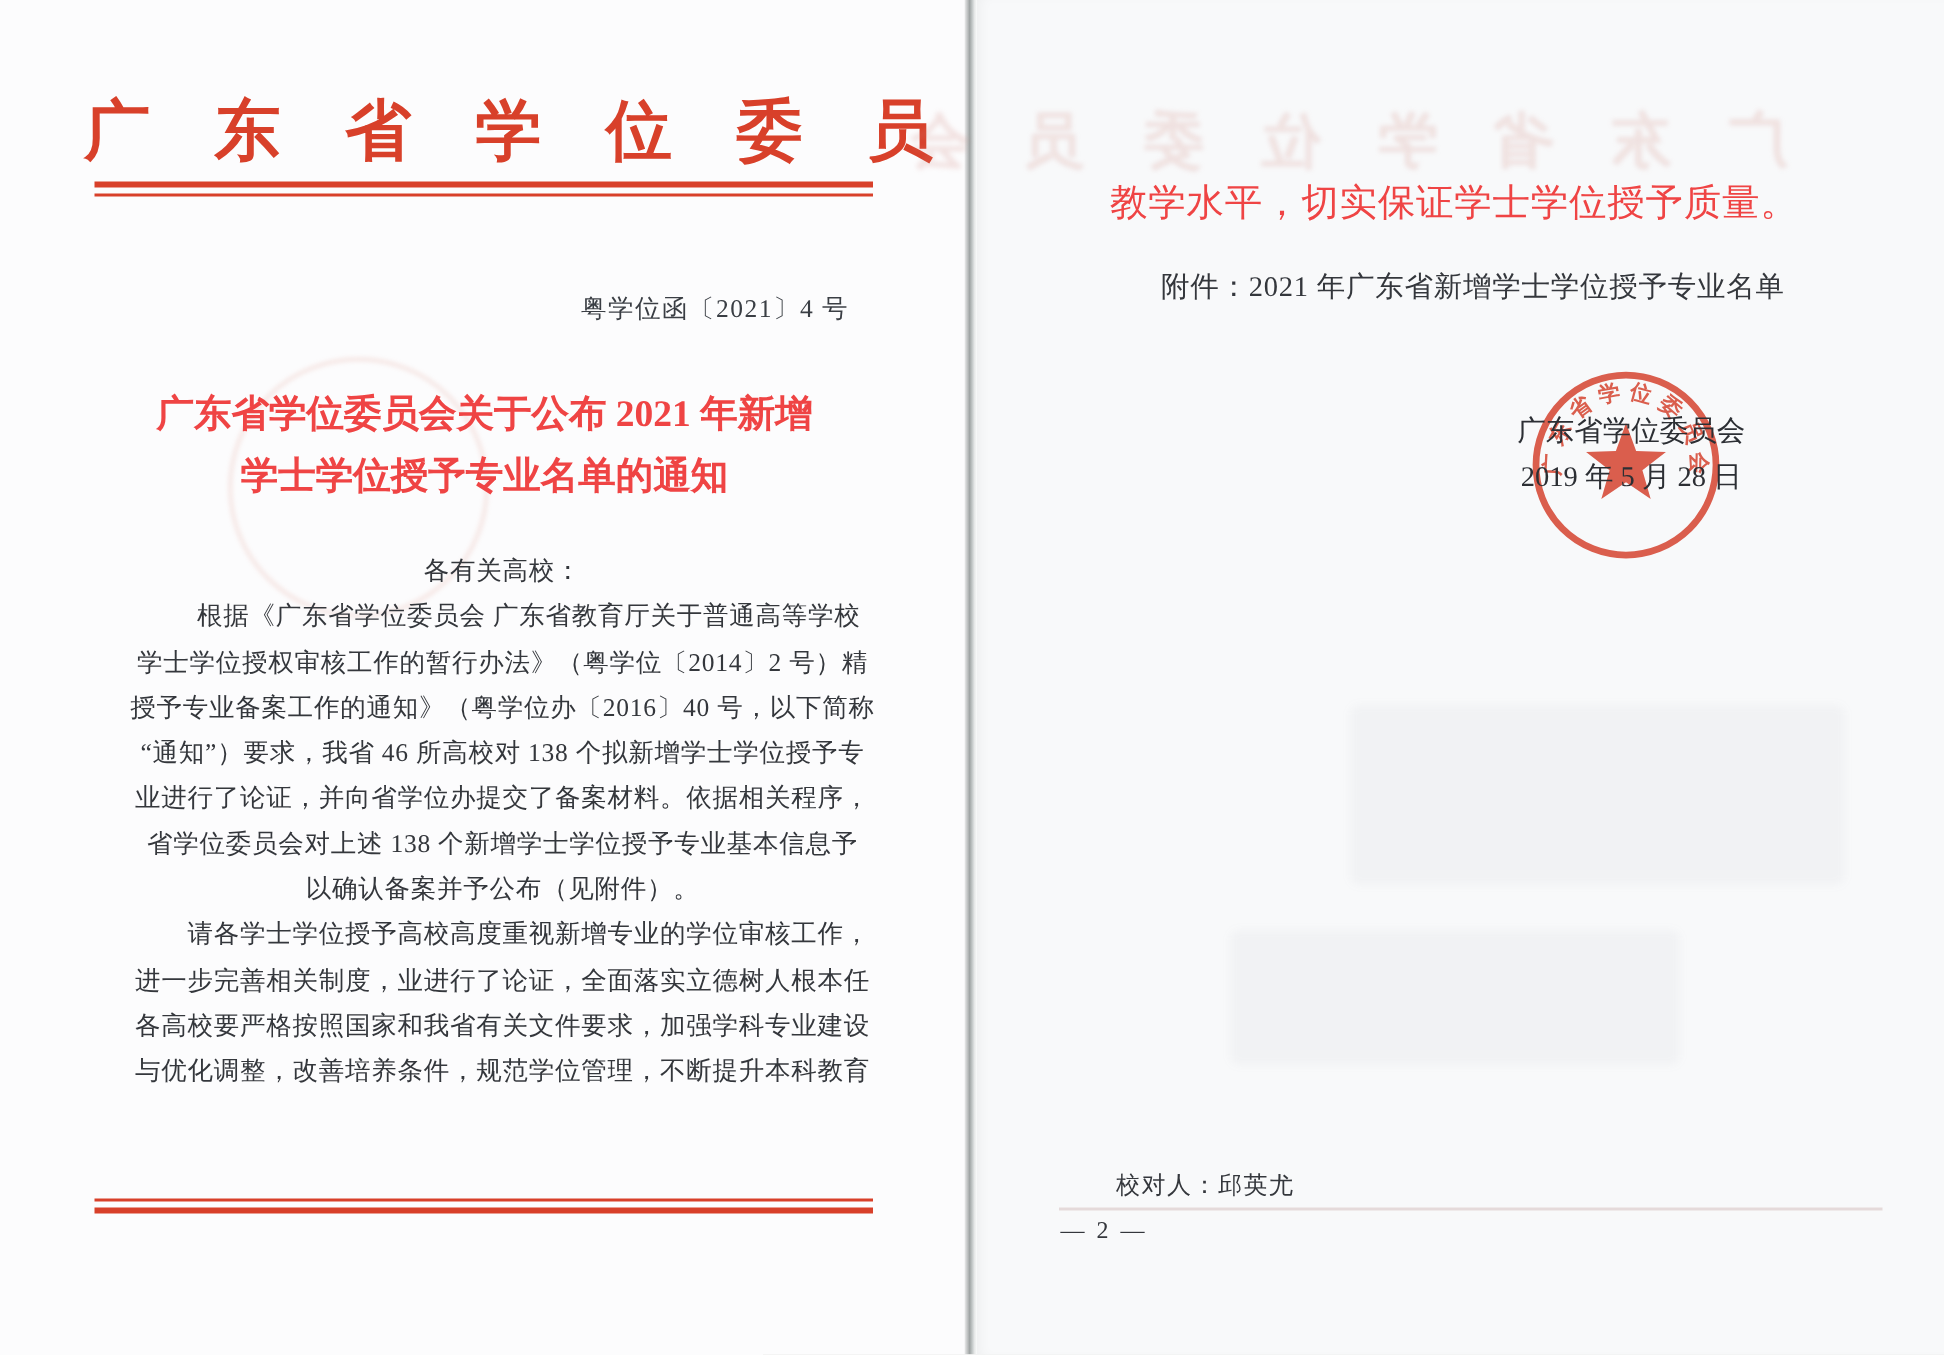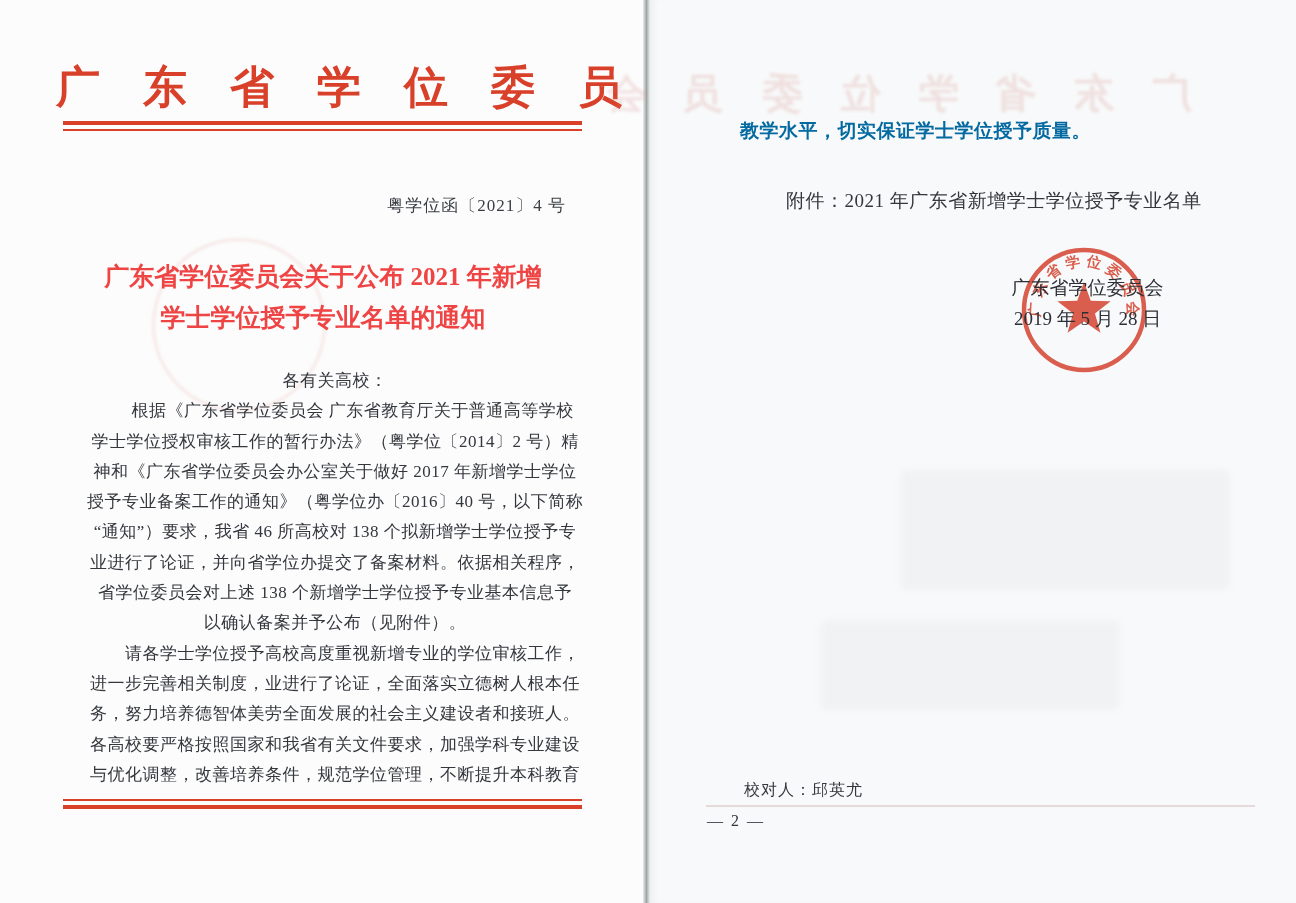--- a/index.html
+++ b/index.html
@@ -57,24 +57,24 @@
     position:absolute;left:718px;top:66px;width:474px;
     transform:scaleX(-1);
     text-align:center;font-size:40px;font-weight:bold;
     color:rgba(205,125,115,0.20);letter-spacing:14px;
     filter:blur(1.6px);white-space:nowrap;
   }
   .bleed-smudge{
     position:absolute;background:rgba(120,125,135,0.05);
     filter:blur(3px);border-radius:6px;
   }
-  .rp-line1{position:absolute;left:740px;top:118px;font-size:19px;
-    letter-spacing:0.5px;color:#0369a1;white-space:nowrap;font-weight:bold;}
-  .rp-attachment{position:absolute;left:774px;top:188px;font-size:19px;
-    letter-spacing:0.5px;color:#34373c;white-space:nowrap;margin-left:12px;}
+  .rp-line1{position:absolute;left:740px;top:118px;font-size:25px;
+    letter-spacing:0.5px;color:#ef4444;white-space:nowrap;}
+  .rp-attachment{position:absolute;left:774px;top:178px;font-size:19px;
+    letter-spacing:0.5px;color:#34373c;white-space:nowrap;}
   .signature{
     position:absolute;left:985px;top:272px;width:205px;
     text-align:center;font-size:19px;line-height:31px;color:#2c2f34;
     z-index:3;
   }
   .seal{position:absolute;left:1009px;top:235px;width:150px;height:150px;
     z-index:2;opacity:0.88;}
   .rp-publicity{position:absolute;left:744px;top:746px;font-size:20px;
     font-weight:bold;font-family:"Liberation Sans","DejaVu Sans",sans-serif;
     color:#2c2f34;letter-spacing:1px;white-space:nowrap;}
@@ -102,29 +102,27 @@
 
     <div class="doc-title">
       <div>广东省学位委员会关于公布 2021 年新增</div>
       <div>学士学位授予专业名单的通知</div>
     </div>
 
     <div class="body-text">
         <div class="body-line">各有关高校：</div>
         <div class="body-line">　　根据《广东省学位委员会 广东省教育厅关于普通高等学校</div>
         <div class="body-line">学士学位授权审核工作的暂行办法》（粤学位〔2014〕2 号）精</div>
-        <div class="body-line">神和《广东省学位委员会办公室关于做好 2017 年新增学士学位</div>
         <div class="body-line">授予专业备案工作的通知》（粤学位办〔2016〕40 号，以下简称</div>
         <div class="body-line">“通知”）要求，我省 46 所高校对 138 个拟新增学士学位授予专</div>
         <div class="body-line">业进行了论证，并向省学位办提交了备案材料。依据相关程序，</div>
         <div class="body-line">省学位委员会对上述 138 个新增学士学位授予专业基本信息予</div>
         <div class="body-line">以确认备案并予公布（见附件）。</div>
         <div class="body-line">　　请各学士学位授予高校高度重视新增专业的学位审核工作，</div>
         <div class="body-line">进一步完善相关制度，业进行了论证，全面落实立德树人根本任</div>
-        <div class="body-line">务，努力培养德智体美劳全面发展的社会主义建设者和接班人。</div>
         <div class="body-line">各高校要严格按照国家和我省有关文件要求，加强学科专业建设</div>
         <div class="body-line">与优化调整，改善培养条件，规范学位管理，不断提升本科教育</div>
       </div>
 
     <div id="bottom-rule-thin" class="rule"></div>
     <div id="bottom-rule-thick" class="rule"></div>
   </div>
 
   <div id="gutter"></div>
 

